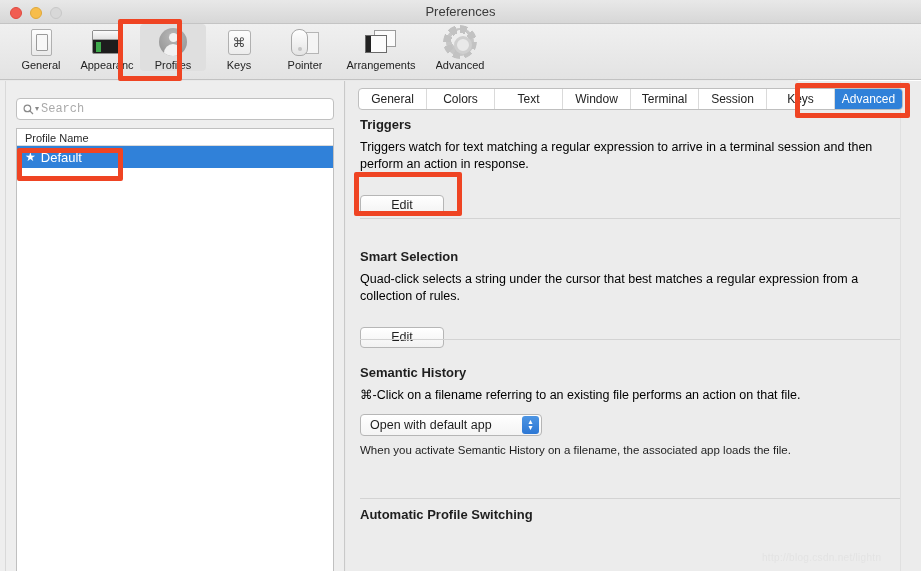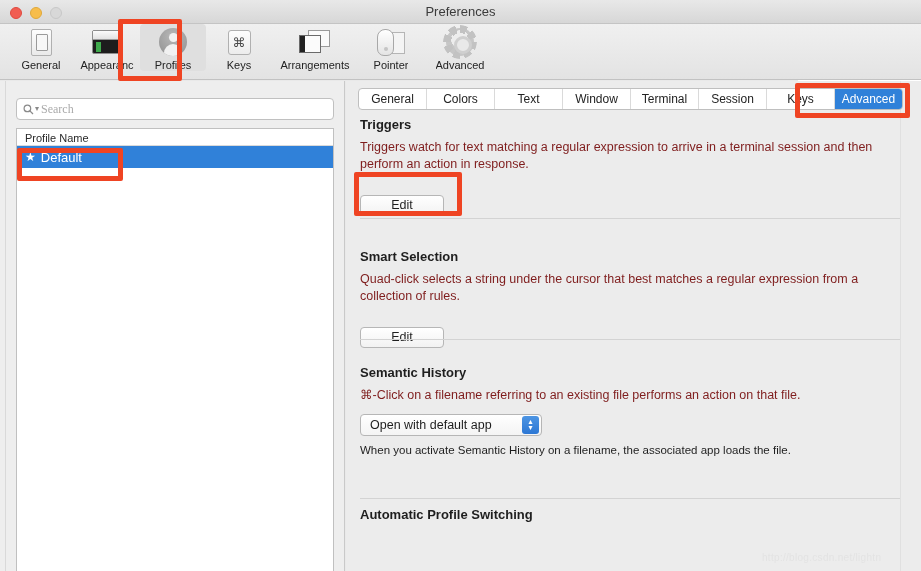--- a/index.html
+++ b/index.html
@@ -167,21 +167,21 @@
     background: #ffffff; border: 1px solid #c0c0c0; border-radius: 4px;
     display: flex; align-items: center; padding: 0 6px;
   }
   .search-glyph {
     font-size: 11px; color: #8a8a8a; line-height: 1;
     display: flex; align-items: center; gap: 1px;
   }
   .search-input {
     border: none; outline: none; background: transparent;
     font-size: 12px; color: #333; margin-left: 2px; width: 275px;
-    font-family: Liberation Serif, serif;
+    font-family: Liberation Mono, monospace;
   }
   .search-input::placeholder { color: #aaaaaa; }
 
   .list-box {
     position: absolute; left: 16px; top: 47px; width: 318px; height: 469px;
     background: #ffffff; border: 1px solid #c0c0c0;
     overflow: hidden;
   }
   .list-header {
     height: 17px; background: #ffffff;
@@ -218,21 +218,21 @@
   .tab {
     flex: 1; display: flex; align-items: center; justify-content: center;
     font-size: 12px; color: #232323;
     border-right: 1px solid #dadada;
   }
   .tab:last-child { border-right: none; }
   .tab.active { background: #3081d9; color: #ffffff; }
 
   .section { position: absolute; left: 14px; width: 545px; }
   .sec-title { font-size: 13px; font-weight: bold; color: #1e1e1e; }
-  .sec-desc  { font-size: 12.5px; color: #7f1d1d; line-height: 1.38; margin-top: 7px; }
+  .sec-desc  { font-size: 12.5px; color: #000000; line-height: 1.38; margin-top: 7px; }
   .sec-note  { font-size: 11.5px; color: #1e1e1e; margin-top: 8px; }
   .edit-btn {
     margin-top: 21px; width: 84px; height: 21px;
     background: linear-gradient(#ffffff,#f2f2f2);
     border: 1px solid #b6b6b6; border-radius: 4px;
     font-size: 12.5px; color: #1e1e1e;
     display: flex; align-items: center; justify-content: center;
   }
   .divider {
     position: absolute; left: 14px; width: 540px; height: 1px; background: #d3d3d3;
@@ -304,38 +304,38 @@
       <div class="tb-label">Profiles</div>
     </div>
 
     <div class="tb-item">
       <div class="tb-icon">
           <div class="ic-keys">⌘</div>
         </div>
       <div class="tb-label">Keys</div>
     </div>
 
+    <div class="tb-item">
+      <div class="tb-icon">
+        <div class="ic-pointer">
+            <div class="pane"></div>
+            <div class="body"></div>
+          </div>
+      </div>
+      <div class="tb-label">Pointer</div>
+    </div>
+
     <div class="tb-item" style="width:86px">
       <div class="tb-icon">
         <div class="ic-arrange">
             <div class="w1"></div>
             <div class="w2"></div>
           </div>
       </div>
       <div class="tb-label" style="max-width:86px">Arrangements</div>
-    </div>
-
-    <div class="tb-item">
-      <div class="tb-icon">
-        <div class="ic-pointer">
-            <div class="pane"></div>
-            <div class="body"></div>
-          </div>
-      </div>
-      <div class="tb-label">Pointer</div>
     </div>
 
     <div class="tb-item" style="width:72px">
       <div class="tb-icon">
           <div class="ic-advanced"></div>
         </div>
       <div class="tb-label" style="max-width:72px">Advanced</div>
     </div>
   </div>
 

